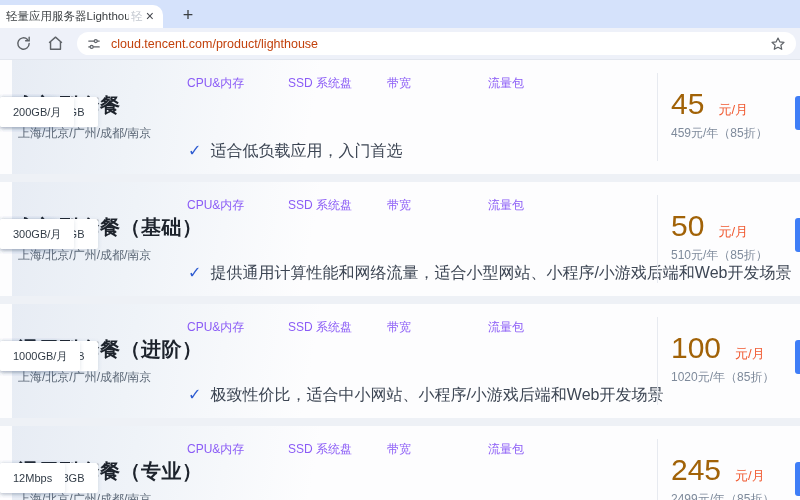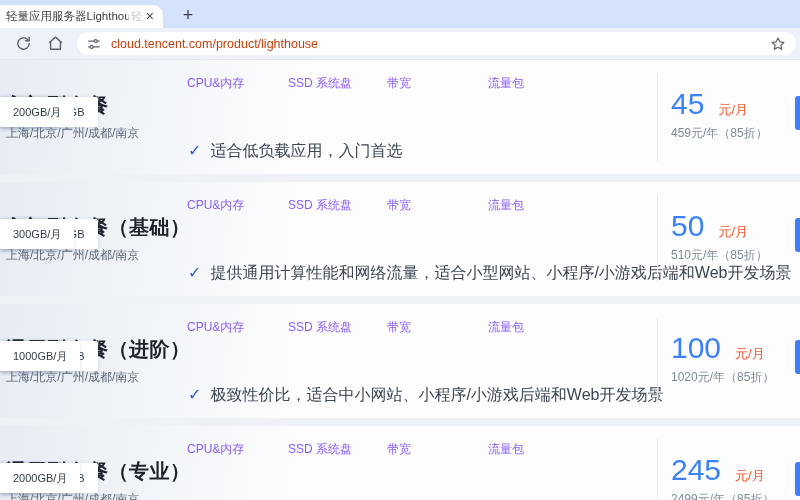--- a/index.html
+++ b/index.html
@@ -45,21 +45,21 @@
   .star-icon { margin-left: auto; display: inline-flex; width: 16px; height: 16px; color: #5f6368; cursor: pointer; }
   .star-icon svg { width: 100%; height: 100%; }
 
   
   .page { background: #eef1f6; }
   .card {
     position: relative; width: 800px; height: 114px; margin-bottom: 8px;
     background: #fdfdfe; overflow: hidden;
   }
   .card-left {
-    position: absolute; left: 0; top: 0; bottom: 0; width: 345px;
+    position: absolute; left: 12px; top: 0; bottom: 0; width: 345px;
     background: linear-gradient(100deg, #e7ecf4 0%, #eff3f8 35%, rgba(255,255,255,0) 85%);
   }
   .plan-name {
     position: absolute; left: 6px; top: 32px;
     font-size: 20px; font-weight: 600; color: #1d232c; letter-spacing: 0.5px;
     white-space: nowrap;
   }
   .plan-regions {
     position: absolute; left: 6px; top: 65px;
     font-size: 12px; color: #5c6877; white-space: nowrap;
@@ -79,21 +79,21 @@
   .chip:nth-of-type(2) { left: 288px; }
   .chip:nth-of-type(3) { left: 387px; }
   .chip:nth-of-type(4) { left: 488px; }
   .note {
     position: absolute; left: 188px; top: 81px;
     font-size: 16px; color: #3d4654; white-space: nowrap;
   }
   .check { color: #2d5bd1; font-weight: bold; margin-right: 9px; }
   .vdivider { position: absolute; left: 657px; top: 13px; height: 88px; width: 1px; background: #e7eaf0; }
   .price-wrap { position: absolute; left: 671px; top: 27px; white-space: nowrap; }
-  .price-num { font-size: 30px; color: #3b82f6; }
+  .price-num { font-size: 30px; color: #a16207; }
   .price-unit { font-size: 13px; color: #f0582f; margin-left: 14px; }
   .yearly { font-size: 12px; color: #7e8a9b; margin-top: 4px; }
   .buy-btn {
     position: absolute; left: 795px; top: 36px; width: 70px; height: 34px;
     background: #3f7ef7; border: none; border-radius: 3px; cursor: pointer;
   }
 </style>
 </head>
 <body>
 
@@ -215,21 +215,20 @@
       <div class="plan-name">通用型套餐（专业）</div>
       <div class="plan-regions">上海/北京/广州/成都/南京</div>
     </div>
     <span class="col-header">CPU&amp;内存</span>
     <span class="col-header">SSD 系统盘</span>
     <span class="col-header">带宽</span>
     <span class="col-header">流量包</span>
     <span class="chip">4核(独享) 8GB</span>
     <span class="chip">180GB</span>
     <span class="chip">12Mbps</span>
-    <span class="chip">2000GB/月</span>
 
     <div class="vdivider"></div>
     <div class="price-wrap">
       <span class="price-num">245</span><span class="price-unit">元/月</span>
       <div class="yearly">2499元/年（85折）</div>
     </div>
     <button class="buy-btn"></button>
   </div>
 </div>
 

